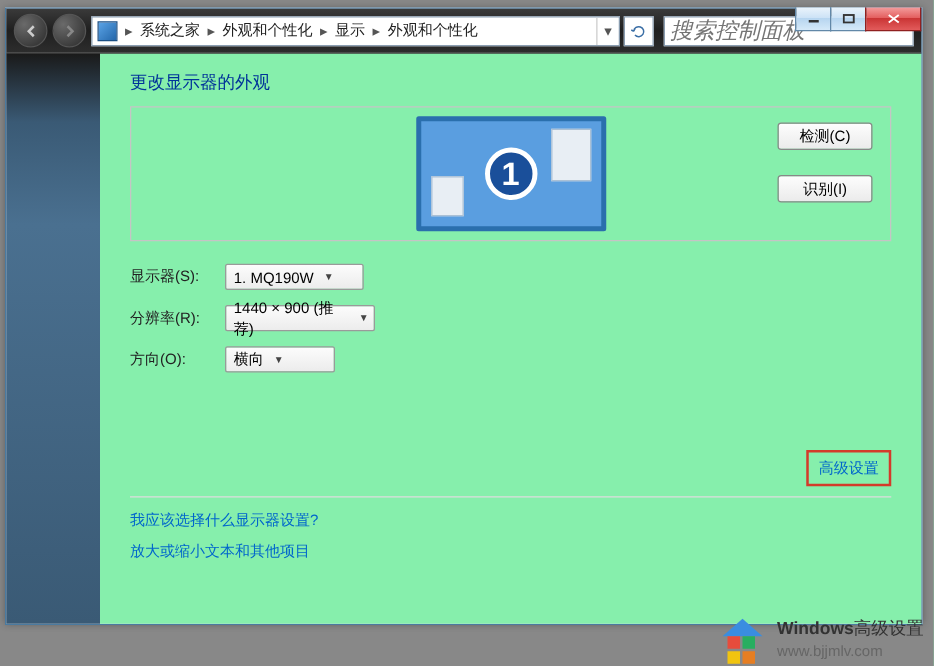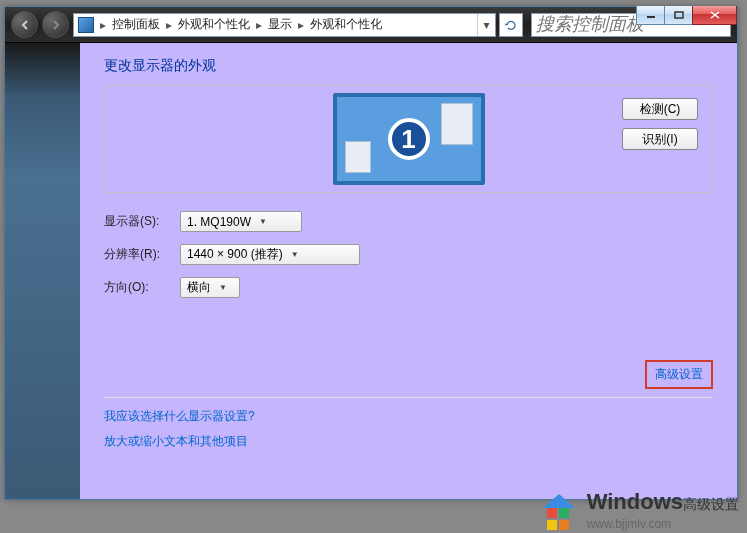--- a/index.html
+++ b/index.html
@@ -22,30 +22,30 @@
   .bc-dropdown { width: 18px; height: 22px; border-left: 1px solid #ccc; display: flex; align-items: center; justify-content: center; color: #555; }
   .refreshbtn { width: 24px; height: 24px; background: #fff; border: 1px solid #8a9db0; display: flex; align-items: center; justify-content: center; margin-left: -1px; }
   .searchbox { width: 200px; height: 24px; background: #fff; border: 1px solid #8a9db0; display: flex; align-items: center; padding: 0 4px; margin-left: 4px; }
   .searchbox input { border: none; outline: none; flex: 1; font-size: 18px; color: #888; font-style: italic; background: transparent; }
   .search-icon { width: 16px; color: #3a6ea5; }
 
   
   .leftstrip { position: absolute; left: 0; top: 36px; width: 75px; bottom: 0; background: linear-gradient(to bottom, #1a1a1a 0%, #3a5a75 12%, #4a7090 30%, #3a5a75 100%); }
 
   
-  .content { position: absolute; left: 75px; top: 36px; right: 0; bottom: 0; background: #c4b5fd; padding: 14px 24px 10px 24px; overflow: hidden; }
+  .content { position: absolute; left: 75px; top: 36px; right: 0; bottom: 0; background: #86efac; padding: 14px 24px 10px 24px; overflow: hidden; }
   .heading { color: #003399; font-size: 14px; font-weight: normal; margin-bottom: 10px; }
   
   .preview-box { border: 1px solid #c5c5c5; height: 108px; display: flex; align-items: center; padding: 0 14px; position: relative; margin-bottom: 18px; }
   .monitor-preview { width: 152px; height: 92px; background: #5a9ee0; border: 4px solid #2a6fad; border-radius: 2px; margin: 0 auto; position: relative; display: flex; align-items: center; justify-content: center; }
   .monitor-preview .mini { position: absolute; width: 26px; height: 32px; background: #e8eef4; border: 1px solid #aac0d5; }
   .monitor-preview .mini.m1 { left: 8px; bottom: 8px; }
   .monitor-preview .mini.m2 { right: 8px; top: 6px; width: 32px; height: 42px; }
   .monitor-preview .num { width: 42px; height: 42px; border-radius: 50%; background: #1a4f9a; border: 4px solid #fff; color: #fff; font-size: 26px; font-weight: bold; display: flex; align-items: center; justify-content: center; }
-  .preview-btns { position: absolute; right: 14px; top: 12px; display: flex; flex-direction: column; gap: 8px; }
+  .preview-btns { position: absolute; right: 14px; top: 12px; display: flex; flex-direction: column; gap: 20px; }
   .winbtn { min-width: 76px; height: 22px; background: linear-gradient(to bottom, #fdfdfd, #ebebeb); border: 1px solid #888; border-radius: 3px; font-size: 12px; font-family: inherit; cursor: pointer; }
 
   .field-row { display: flex; align-items: center; margin-bottom: 12px; }
   .field-label { width: 76px; color: #222; }
   .dropdown { height: 21px; background: linear-gradient(to bottom, #fcfcfc, #ececec); border: 1px solid #9a9a9a; border-radius: 2px; display: flex; align-items: center; padding: 0 4px 0 6px; font-size: 12px; cursor: pointer; }
   .dd-arrow { margin-left: 8px; color: #444; font-size: 8px; }
 
   .advanced-link { text-align: right; margin-top: 14px; margin-bottom: 8px; }
   .advanced-link a { color: #0066cc; text-decoration: none; cursor: pointer; }
   .advanced-highlight { display: inline-block; border: 2px solid #d43a2a; padding: 4px 8px; margin-top: 48px; }
@@ -60,21 +60,21 @@
   
   .watermark { position: absolute; right: 8px; bottom: 2px; display: flex; align-items: center; gap: 6px; }
   .wm-icon { width: 44px; height: 40px; position: relative; }
   .wm-house { position: absolute; left: 6px; top: 4px; width: 0; height: 0; border-left: 16px solid transparent; border-right: 16px solid transparent; border-bottom: 14px solid #3a8de0; }
   .wm-sq { position: absolute; width: 10px; height: 10px; }
   .wm-sq.r { background: #e74c3c; left: 10px; top: 18px; }
   .wm-sq.g { background: #27ae60; left: 22px; top: 18px; }
   .wm-sq.y { background: #f1c40f; left: 10px; top: 30px; }
   .wm-sq.o { background: #e67e22; left: 22px; top: 30px; }
   .wm-text { font-size: 14px; color: #333; }
-  .wm-text .brand { font-size: 22px; font-weight: bold; }
+  .wm-text .brand { font-size: 14px; font-weight: bold; }
   .wm-text .sub { font-size: 12px; color: #666; }
 </style>
 </head>
 <body>
 
 <div class="window">
 
   <div class="titlebar">
     <div class="titlebtn">
       <svg width="10" height="8" viewBox="0 0 10 8">
@@ -100,21 +100,21 @@
         </svg>
     </div>
     <div class="navfwd">
       <svg width="12" height="12" viewBox="0 0 12 12">
           <path d="M4 2 L8 6 L4 10" stroke="#888" stroke-width="2" fill="none"></path>
         </svg>
     </div>
     <div class="breadcrumb">
       <div class="bc-icon"></div>
       <span class="bc-sep">▸</span>
-      <span class="bc-item">控制面板</span>
+      <span class="bc-item">系统之家</span>
       <span class="bc-sep">▸</span>
       <span class="bc-item">外观和个性化</span>
       <span class="bc-sep">▸</span>
       <span class="bc-item">显示</span>
       <span class="bc-sep">▸</span>
       <span class="bc-item">外观和个性化</span>
       <div style="flex:1"></div>
       <div class="bc-dropdown">▾</div>
     </div>
     <div class="refreshbtn">
@@ -147,37 +147,37 @@
         </div>
       </div>
       <div class="preview-btns">
         <button class="winbtn">检测(C)</button>
         <button class="winbtn">识别(I)</button>
       </div>
     </div>
 
     <div class="field-row">
       <span class="field-label">显示器(S):</span>
-      <div class="dropdown" style="width:122px">
+      <div class="dropdown" style="width:111px">
         <span>1. MQ190W</span>
         <span class="dd-arrow">▼</span>
       </div>
     </div>
 
     <div class="field-row">
       <span class="field-label">分辨率(R):</span>
-      <div class="dropdown" style="width:180px">
+      <div class="dropdown" style="width:120px">
         <span>1440 × 900 (推荐)</span>
         <span class="dd-arrow">▼</span>
       </div>
     </div>
 
     <div class="field-row">
       <span class="field-label">方向(O):</span>
-      <div class="dropdown" style="width:60px">
+      <div class="dropdown" style="width:88px">
         <span>横向</span>
         <span class="dd-arrow">▼</span>
       </div>
     </div>
 
     <div class="advanced-link">
       <span class="advanced-highlight">
         <a>高级设置</a>
       </span>
     </div>

